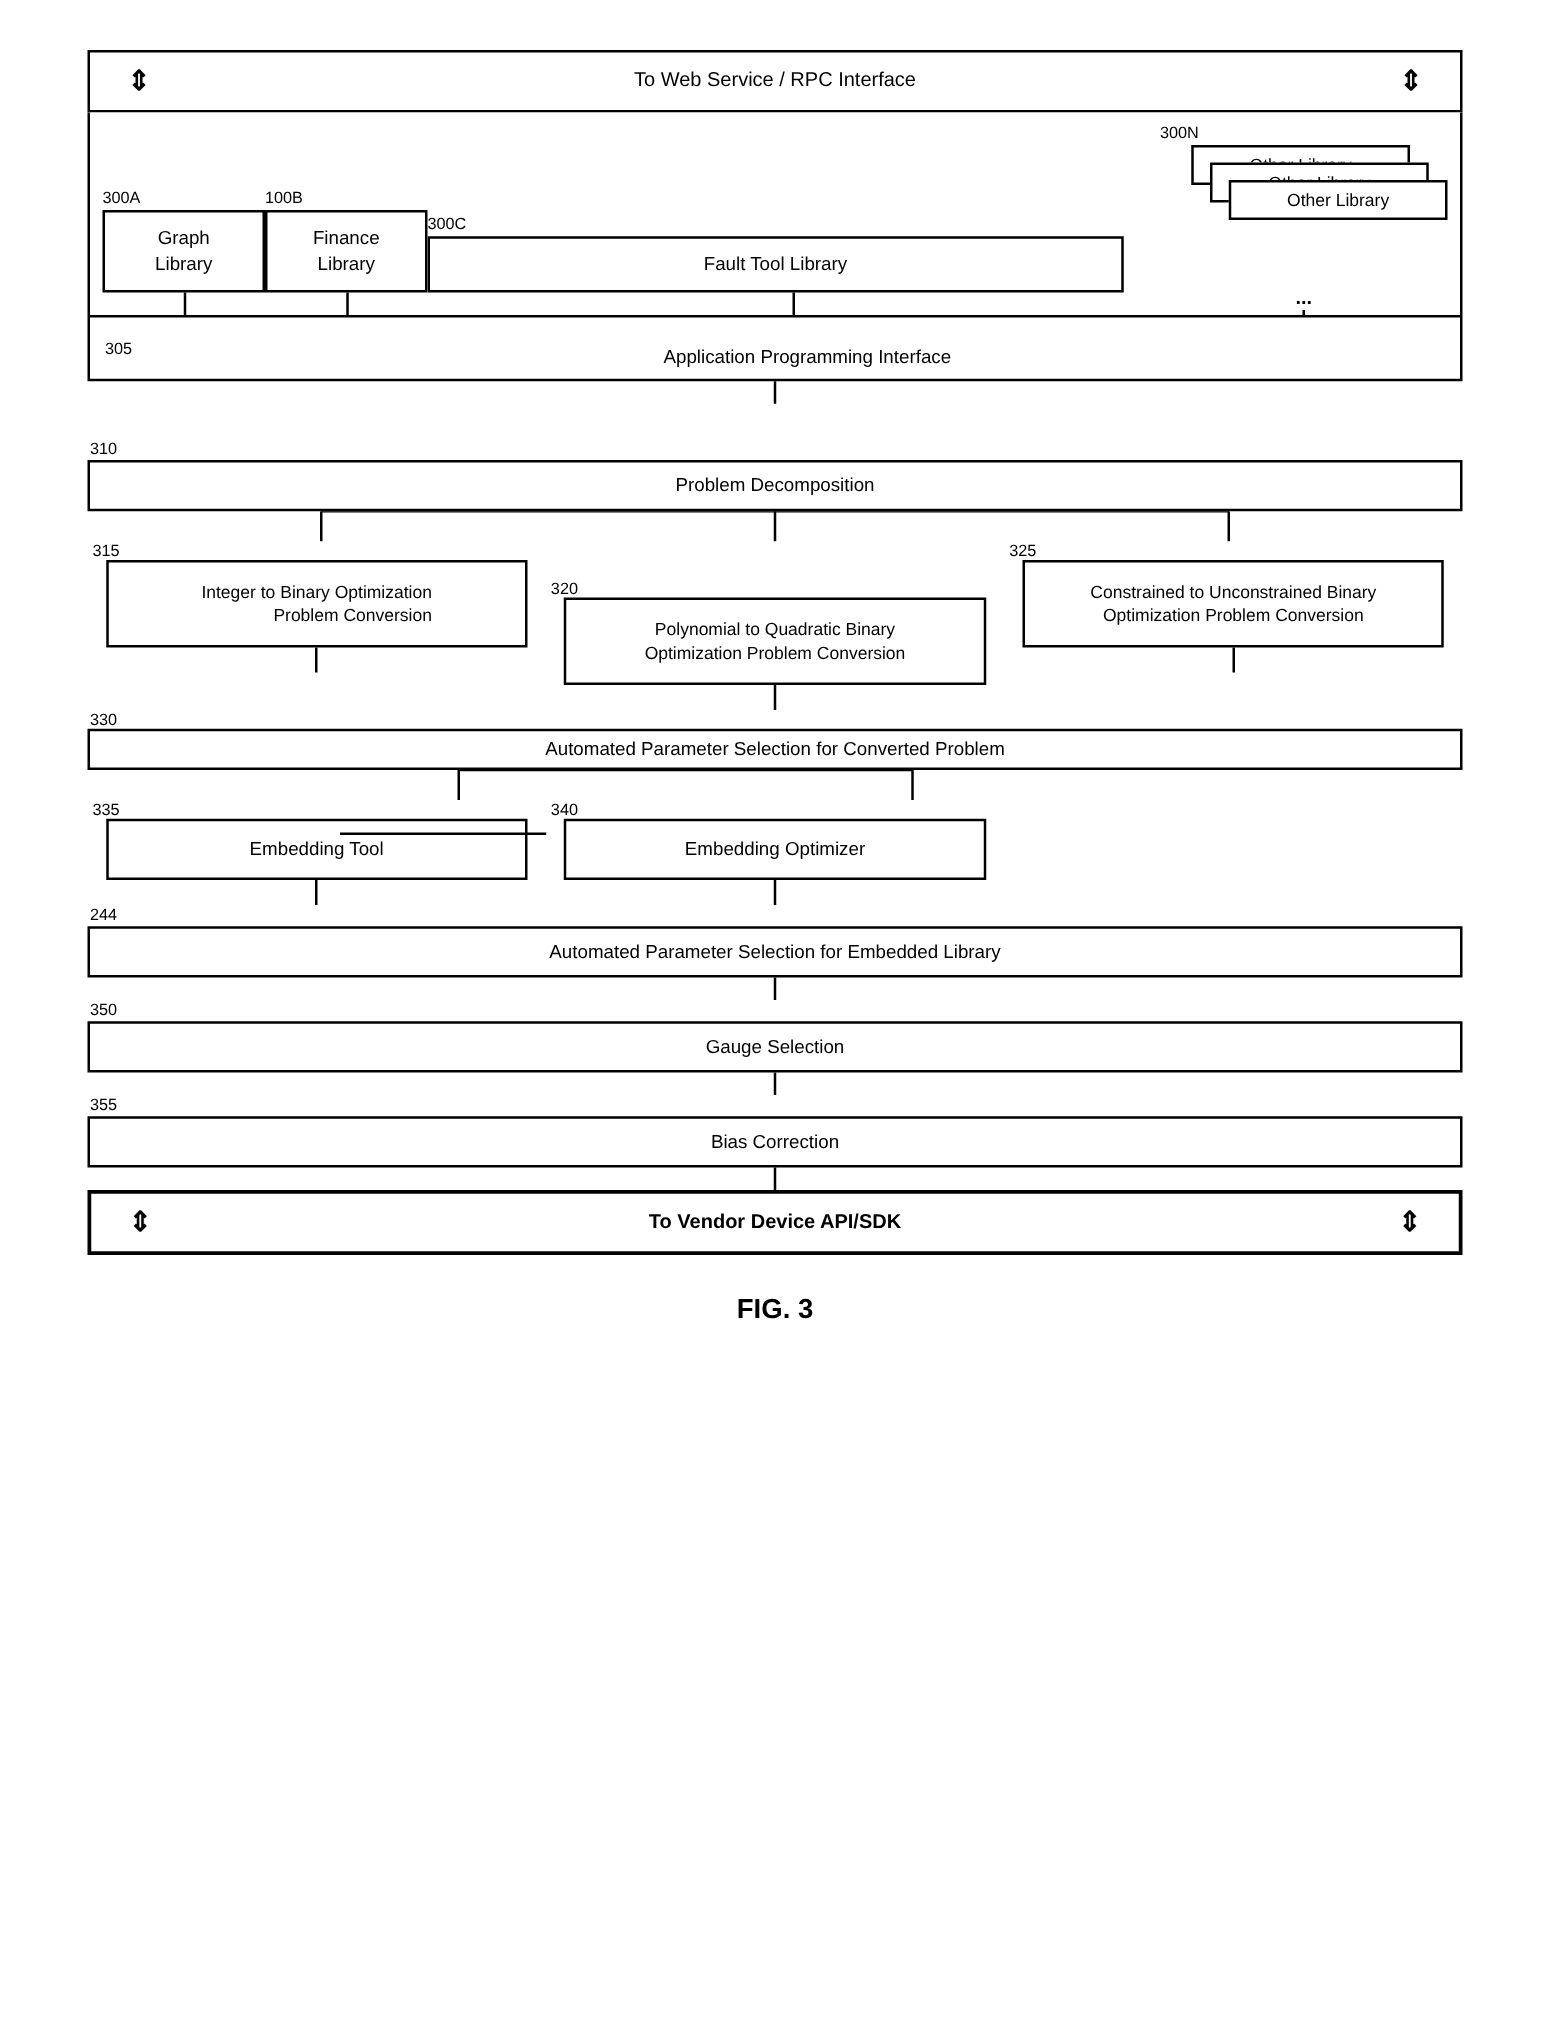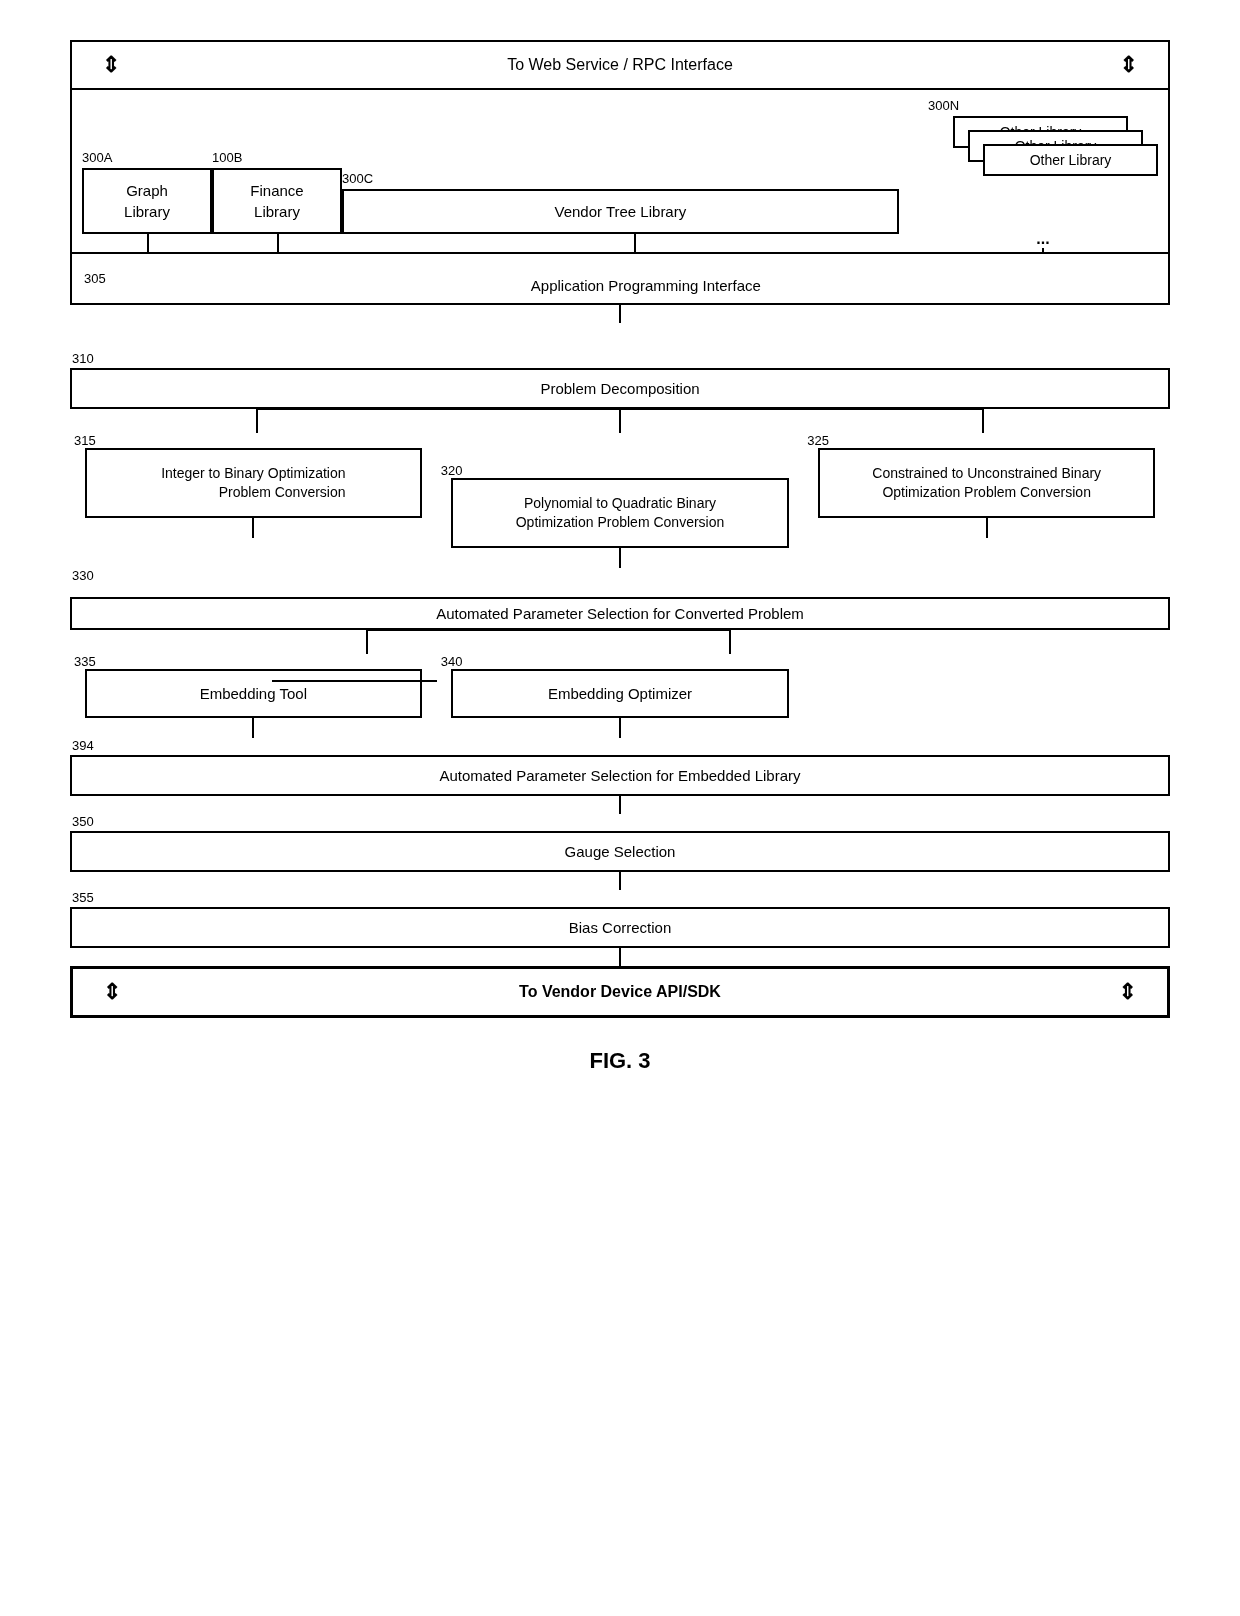--- a/index.html
+++ b/index.html
@@ -94,21 +94,21 @@
     </div>
 
     <div style="display:flex; flex-direction:column; align-items:flex-start; padding: 8px 0 0 0px;">
       <div style="font-size:13px; margin-bottom:3px;">100B</div>
       <div class="box" style="min-width:130px; font-size:15px; white-space:pre-line; padding:10px 14px;">Finance<br>Library</div>
       <div style="width:2px; height:18px; background:#000; margin-left:65px;"></div>
     </div>
 
     <div style="display:flex; flex-direction:column; align-items:flex-start; padding: 8px 0 0 0px; flex:1;">
       <div style="font-size:13px; margin-bottom:3px;">300C</div>
-      <div class="box" style="width:95%; font-size:15px; padding:10px 14px;">Vendor Tree Library</div>
+      <div class="box" style="width:95%; font-size:15px; padding:10px 14px;">Fault Tool Library</div>
       <div style="width:2px; height:18px; background:#000; margin: 0 auto;"></div>
     </div>
 
     <div style="display:flex; flex-direction:column; align-items:flex-end; padding: 8px 10px 0 0; width:240px; flex-shrink:0;">
       <div style="font-size:13px; margin-bottom:3px; align-self:flex-start;">300N</div>
 
       <div style="position:relative; width:210px; height:110px; align-self:flex-end;">
         <div style="position:absolute; top:0; right:30px; width:175px; border:2px solid #000; padding:6px 10px; font-size:14px; text-align:center; background:#fff; z-index:1;">Other Library</div>
         <div style="position:absolute; top:14px; right:15px; width:175px; border:2px solid #000; padding:6px 10px; font-size:14px; text-align:center; background:#fff; z-index:2;">Other Library</div>
         <div style="position:absolute; top:28px; right:0; width:175px; border:2px solid #000; padding:6px 10px; font-size:14px; text-align:center; background:#fff; z-index:3;">Other Library</div>
@@ -159,21 +159,21 @@
     </div>
 
     <div style="flex:1; display:flex; flex-direction:column; align-items:center; padding-top:24px;">
       <div style="font-size:13px; align-self:flex-start; padding-left:4px;">325</div>
       <div class="box" style="width:92%; font-size:14px; line-height:1.4; text-align:center; padding:10px 10px; min-height:70px; display:flex; align-items:center; justify-content:center;">Constrained to Unconstrained Binary<br>Optimization Problem Conversion</div>
       <div style="width:2px; height:20px; background:#000;"></div>
     </div>
   </div>
 
   <div style="width:100%;">
-    <div style="font-size:13px; margin-bottom:14px; padding-left:2px;">330</div>
+    <div style="font-size:13px; margin-bottom:0; padding-left:2px;">330</div>
     <div style="border:2px solid #000; padding:6px 12px; text-align:center; font-size:15px;">Automated Parameter Selection for Converted Problem</div>
   </div>
 
   <div style="width:100%; display:flex; flex-direction:row; gap:0; align-items:flex-end; position:relative;">
 
     <svg width="100%" height="80" style="position:absolute; top:0; left:0; pointer-events:none;">
 
       <line x1="27%" y1="0" x2="27%" y2="24" stroke="#000" stroke-width="2"></line>
 
       <line x1="60%" y1="0" x2="60%" y2="24" stroke="#000" stroke-width="2"></line>
@@ -193,21 +193,21 @@
       <div style="position:absolute; top:50px; left:-45%; width:45%; height:2px; background:#000;"></div>
       <div style="font-size:13px; align-self:flex-start; padding-left:4px;">340</div>
       <div class="box" style="width:92%; font-size:15px; padding:12px 10px; text-align:center;">Embedding Optimizer</div>
       <div style="width:2px; height:20px; background:#000;"></div>
     </div>
 
     <div style="flex:1;"></div>
   </div>
 
   <div style="width:100%;">
-    <div style="font-size:13px; margin-bottom:2px; padding-left:2px;">394</div>
+    <div style="font-size:13px; margin-bottom:2px; padding-left:2px;">244</div>
     <div style="border:2px solid #000; padding:10px 12px; text-align:center; font-size:15px;">Automated Parameter Selection for Embedded Library</div>
   </div>
 
   <div style="width:2px; height:18px; background:#000; align-self:center;"></div>
 
   <div style="width:100%;">
     <div style="font-size:13px; margin-bottom:2px; padding-left:2px;">350</div>
     <div style="border:2px solid #000; padding:10px 12px; text-align:center; font-size:15px;">Gauge Selection</div>
   </div>
 

